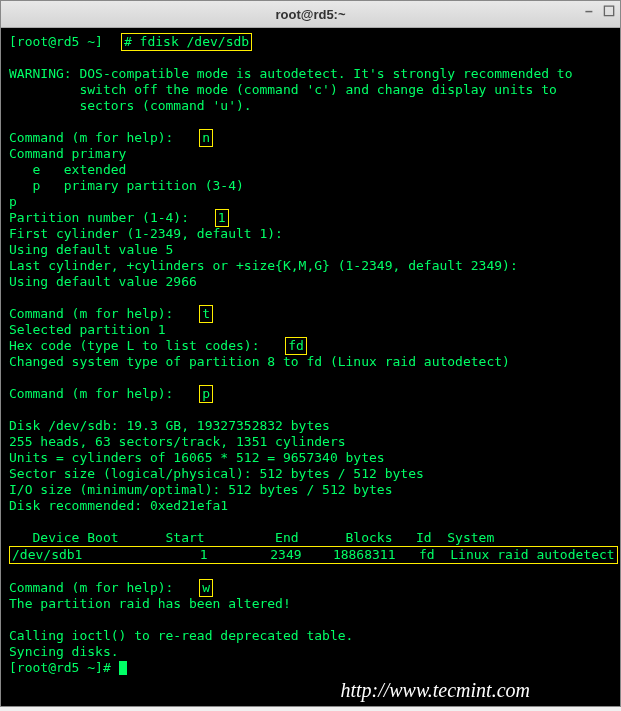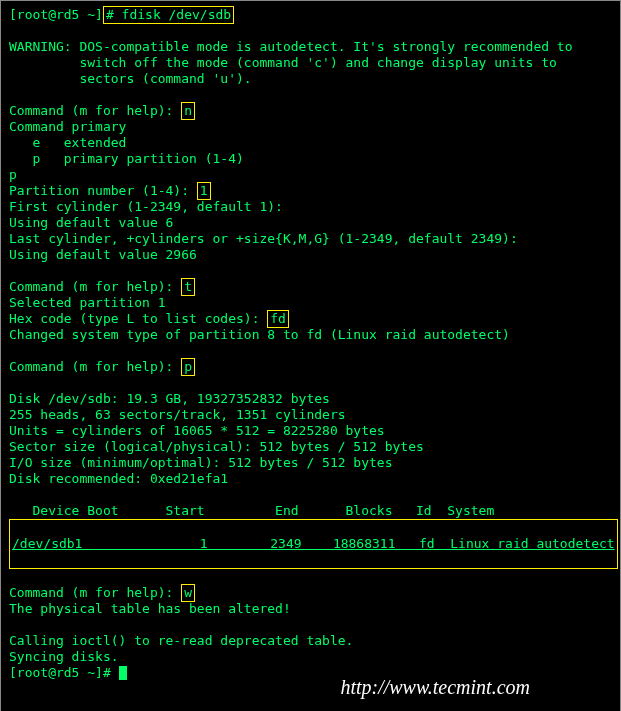--- a/index.html
+++ b/index.html
@@ -51,88 +51,94 @@
     line-height: 16px;
     padding: 6px 8px 30px 8px;
     white-space: pre;
     position: relative;
     min-height: 650px;
     box-sizing: border-box;
   }
   .hl {
     border: 1px solid #ffee00;
     padding: 0 2px;
-    margin: -1px 0;
+    margin: -1px 18px;
     display: inline-block;
   }
   .hl-wide {
     display: inline-block;
     border: 1px solid #ffee00;
-    padding: 16px 2px;
+    padding: 0 2px;
     min-width: 598px;
     box-sizing: border-box;
-    text-decoration: underline;
   }
   .cursor {
     display: inline-block;
     width: 8px;
     height: 14px;
     background: #00ff66;
     vertical-align: text-bottom;
   }
   .watermark {
     position: absolute;
     right: 90px;
-    bottom: 16px;
+    bottom: 8px;
     color: #fff;
     font-family: Georgia, serif;
     font-size: 20px;
     font-style: italic;
     pointer-events: none;
   }
 </style>
 </head>
 <body>
 
 <div class="window">
+  <div class="titlebar">
+    <span>root@rd5:~</span>
+    <div class="win-controls">
+      <span class="win-btn">–</span>
+      <span class="win-btn">☐</span>
+    </div>
+  </div>
 
   <div class="terminal"><span>[root@rd5 ~]</span><span class="hl"># fdisk /dev/sdb</span>
 
 <span>WARNING: DOS-compatible mode is autodetect. It's strongly recommended to</span>
 <span>         switch off the mode (command 'c') and change display units to</span>
 <span>         sectors (command 'u').</span>
 
 <span>Command (m for help): </span><span class="hl">n</span>
 <span>Command primary</span>
 <span>   e   extended</span>
-<span>   p   primary partition (1-4)</span>
+<span>   p   primary partition (3-4)</span>
 <span>p</span>
 <span>Partition number (1-4): </span><span class="hl">1</span>
 <span>First cylinder (1-2349, default 1): </span>
-<span>Using default value 6</span>
+<span>Using default value 5</span>
 <span>Last cylinder, +cylinders or +size{K,M,G} (1-2349, default 2349): </span>
 <span>Using default value 2966</span>
 
 <span>Command (m for help): </span><span class="hl">t</span>
 <span>Selected partition 1</span>
 <span>Hex code (type L to list codes): </span><span class="hl">fd</span>
 <span>Changed system type of partition 8 to fd (Linux raid autodetect)</span>
 
 <span>Command (m for help): </span><span class="hl">p</span>
 
 <span>Disk /dev/sdb: 19.3 GB, 19327352832 bytes</span>
 <span>255 heads, 63 sectors/track, 1351 cylinders</span>
-<span>Units = cylinders of 16065 * 512 = 8225280 bytes</span>
+<span>Units = cylinders of 16065 * 512 = 9657340 bytes</span>
 <span>Sector size (logical/physical): 512 bytes / 512 bytes</span>
 <span>I/O size (minimum/optimal): 512 bytes / 512 bytes</span>
 <span>Disk recommended: 0xed21efa1</span>
 
 <span>   Device Boot      Start         End      Blocks   Id  System</span>
 <span class="hl-wide">/dev/sdb1               1        2349    18868311   fd  Linux raid autodetect</span>
 
 <span>Command (m for help): </span><span class="hl">w</span>
-<span>The physical table has been altered!</span>
+<span>The partition raid has been altered!</span>
 
 <span>Calling ioctl() to re-read deprecated table.</span>
 <span>Syncing disks.</span>
 <span>[root@rd5 ~]# </span><span class="cursor"></span>
 <span class="watermark">http://www.tecmint.com</span></div>
 </div>
 
 </body></html>

